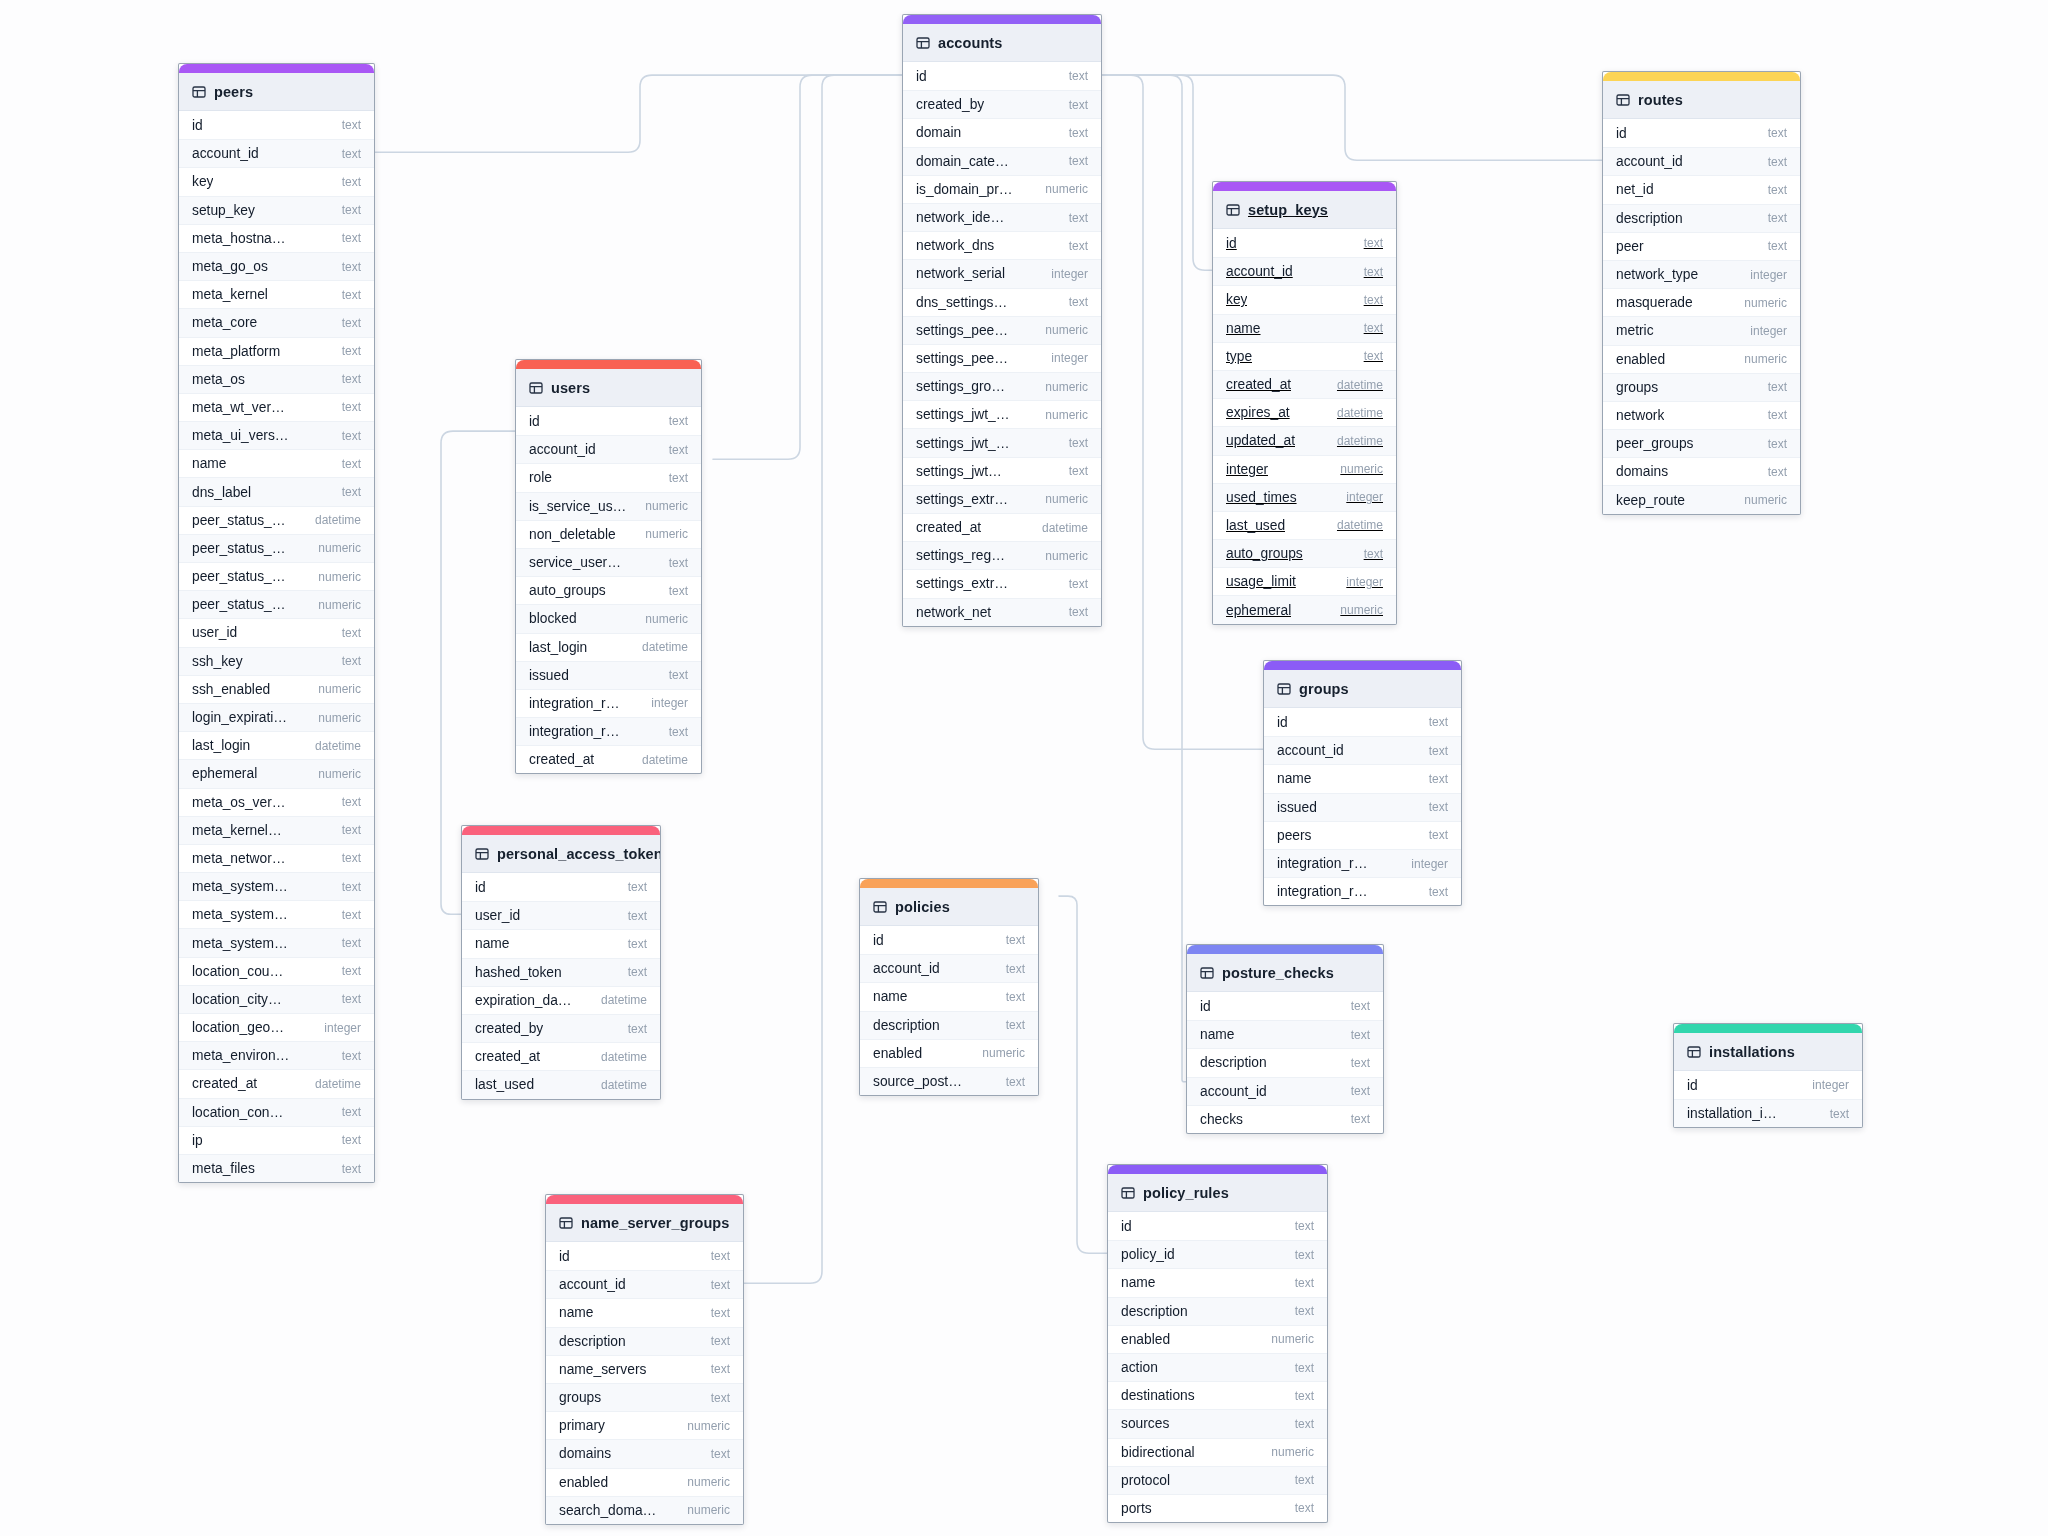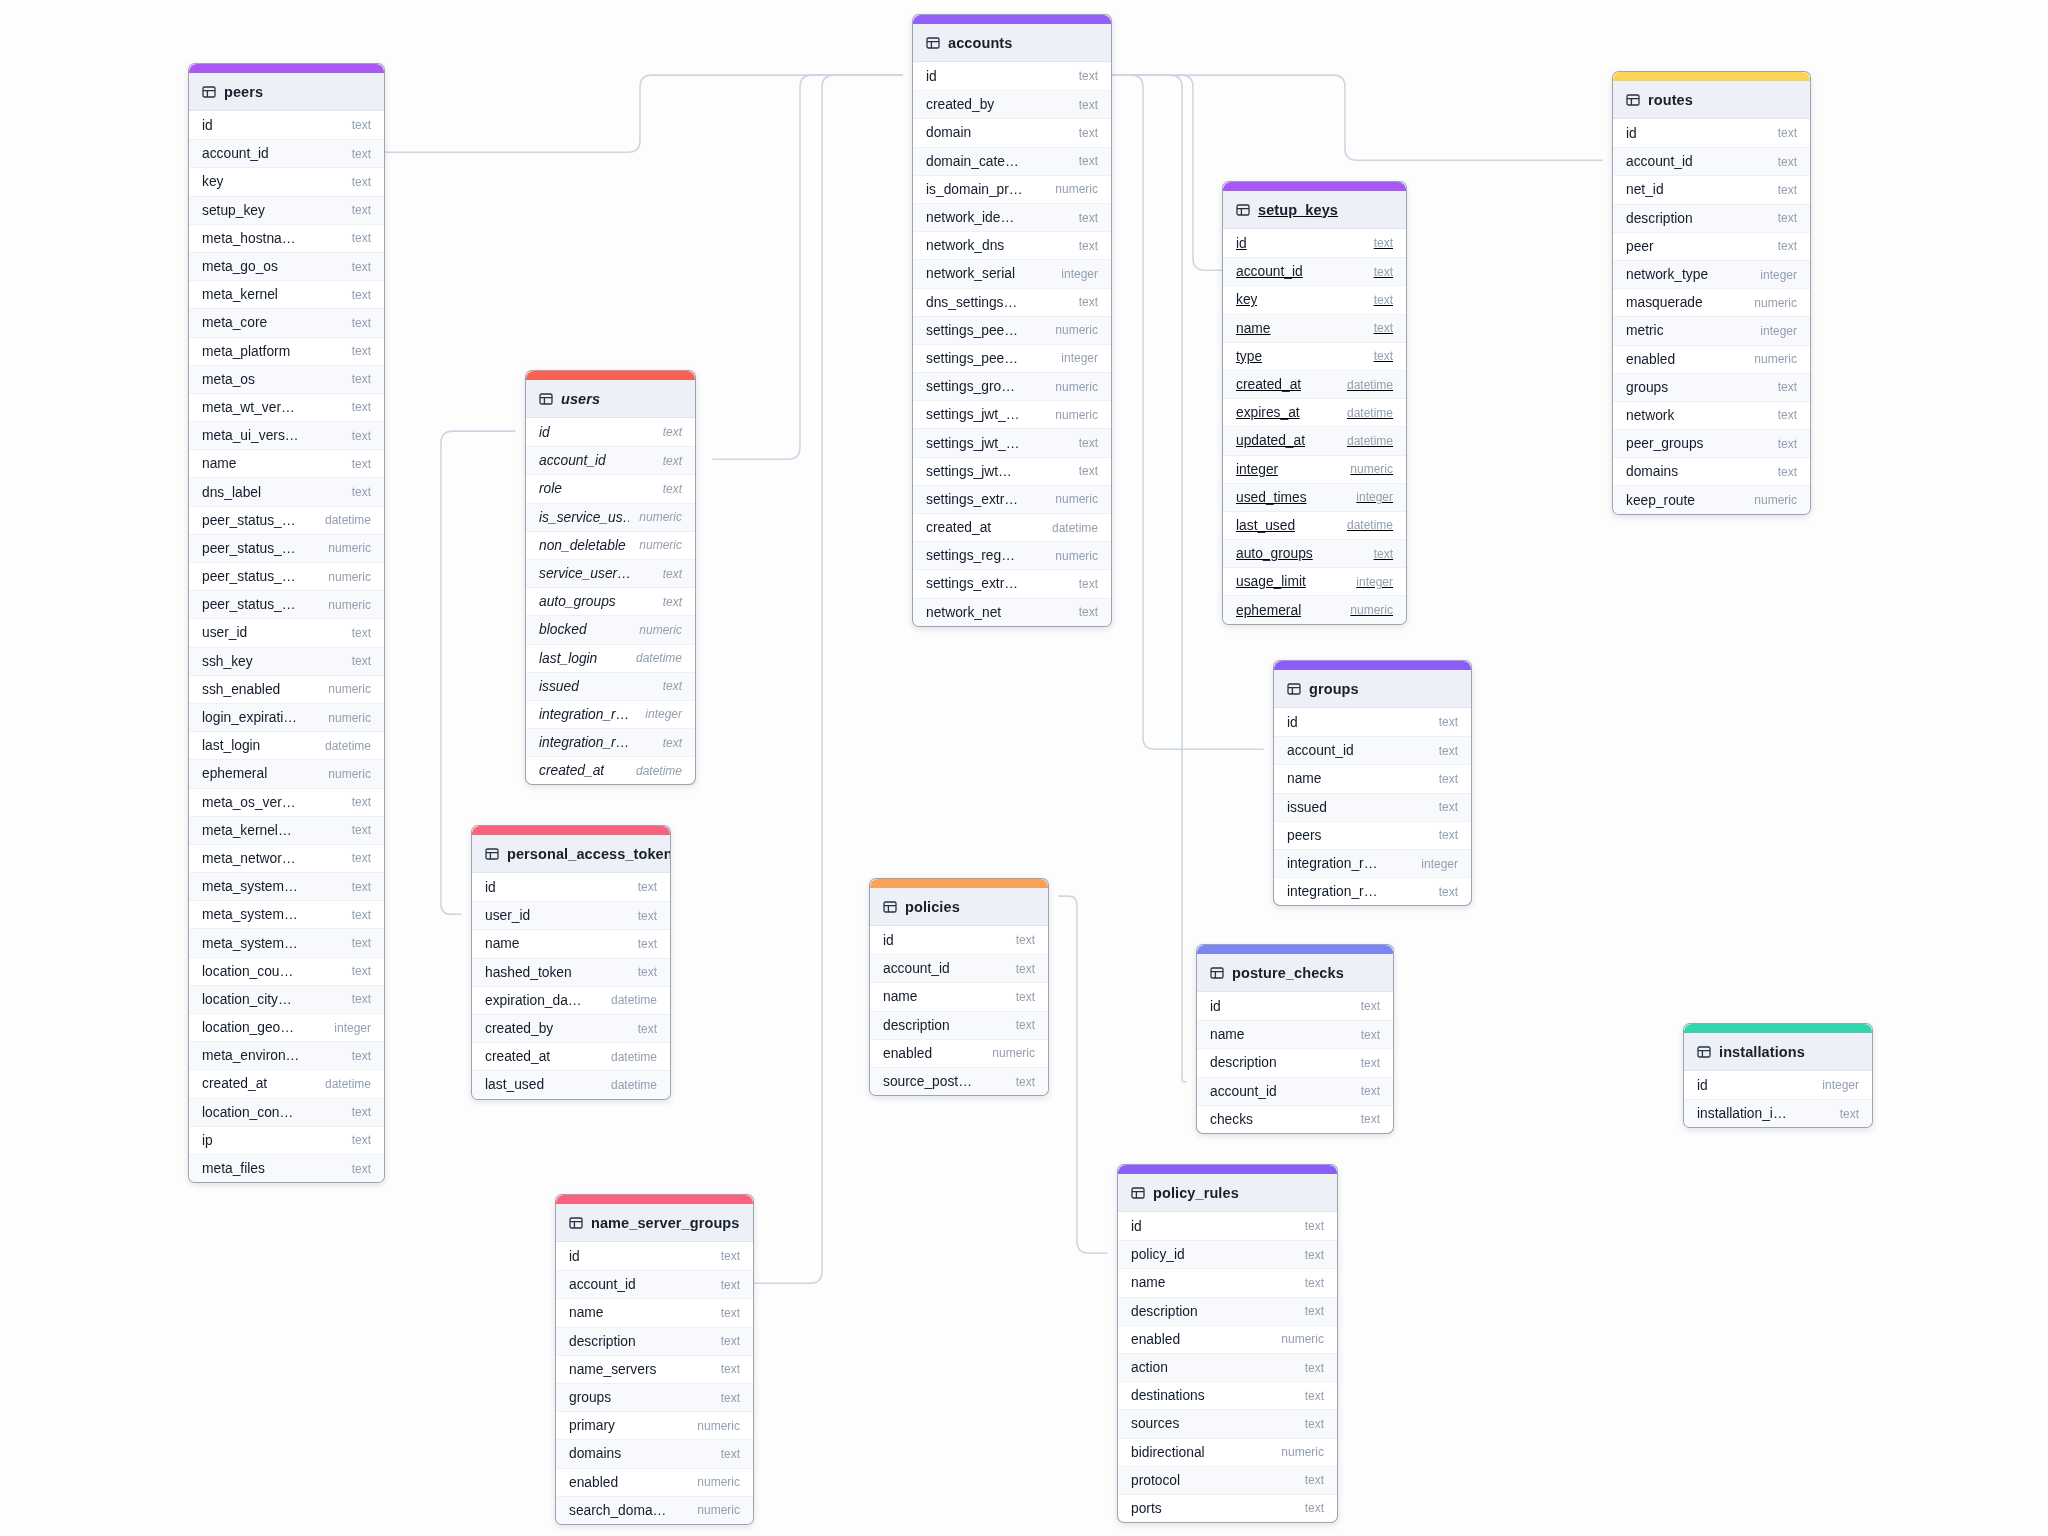--- a/index.html
+++ b/index.html
@@ -19,25 +19,24 @@
   #edges {
     position: absolute;
     left: 0; top: 0;
     z-index: 0;
   }
   .table-card {
     position: absolute;
     z-index: 1;
     background: #ffffff;
     border: 1px solid rgba(100,116,139,0.65);
-    border-radius: 7px;
+    border-radius: 2px;
     box-shadow: 0 2px 6px rgba(15,23,42,0.12);
     overflow: hidden;
     box-sizing: border-box;
-    margin-left: 10px;
   }
   .color-bar {
     height: 9px;
     border-radius: 8px 8px 0 0;
   }
   .thead {
     height: 38px;
     display: flex;
     align-items: center;
     gap: 8px;
@@ -253,21 +252,21 @@
         <div class="trow">
           <span class="fname">ip</span>
           <span class="ftype">text</span>
         </div>
         <div class="trow">
           <span class="fname">meta_files</span>
           <span class="ftype">text</span>
         </div>
       </div>
     </div>
-    <div class="table-card" style="left: 515px; top: 370px; width: 171px; font-style: italic;">
+    <div class="table-card" style="left: 515px; top: 359px; width: 187px;">
       <div class="color-bar" style="background: rgb(249, 97, 83);"></div>
       <div class="thead">
         <span class="ticon">
           <svg width="14" height="14" viewBox="0 0 14 14" fill="none" stroke="#273244" stroke-width="1.3">
             <rect x="1" y="2" width="12" height="10" rx="1.6"></rect>
             <line x1="1" y1="5.6" x2="13" y2="5.6"></line>
             <line x1="5.4" y1="5.6" x2="5.4" y2="12"></line>
           </svg>
         </span>
         <span class="tname">users</span>

